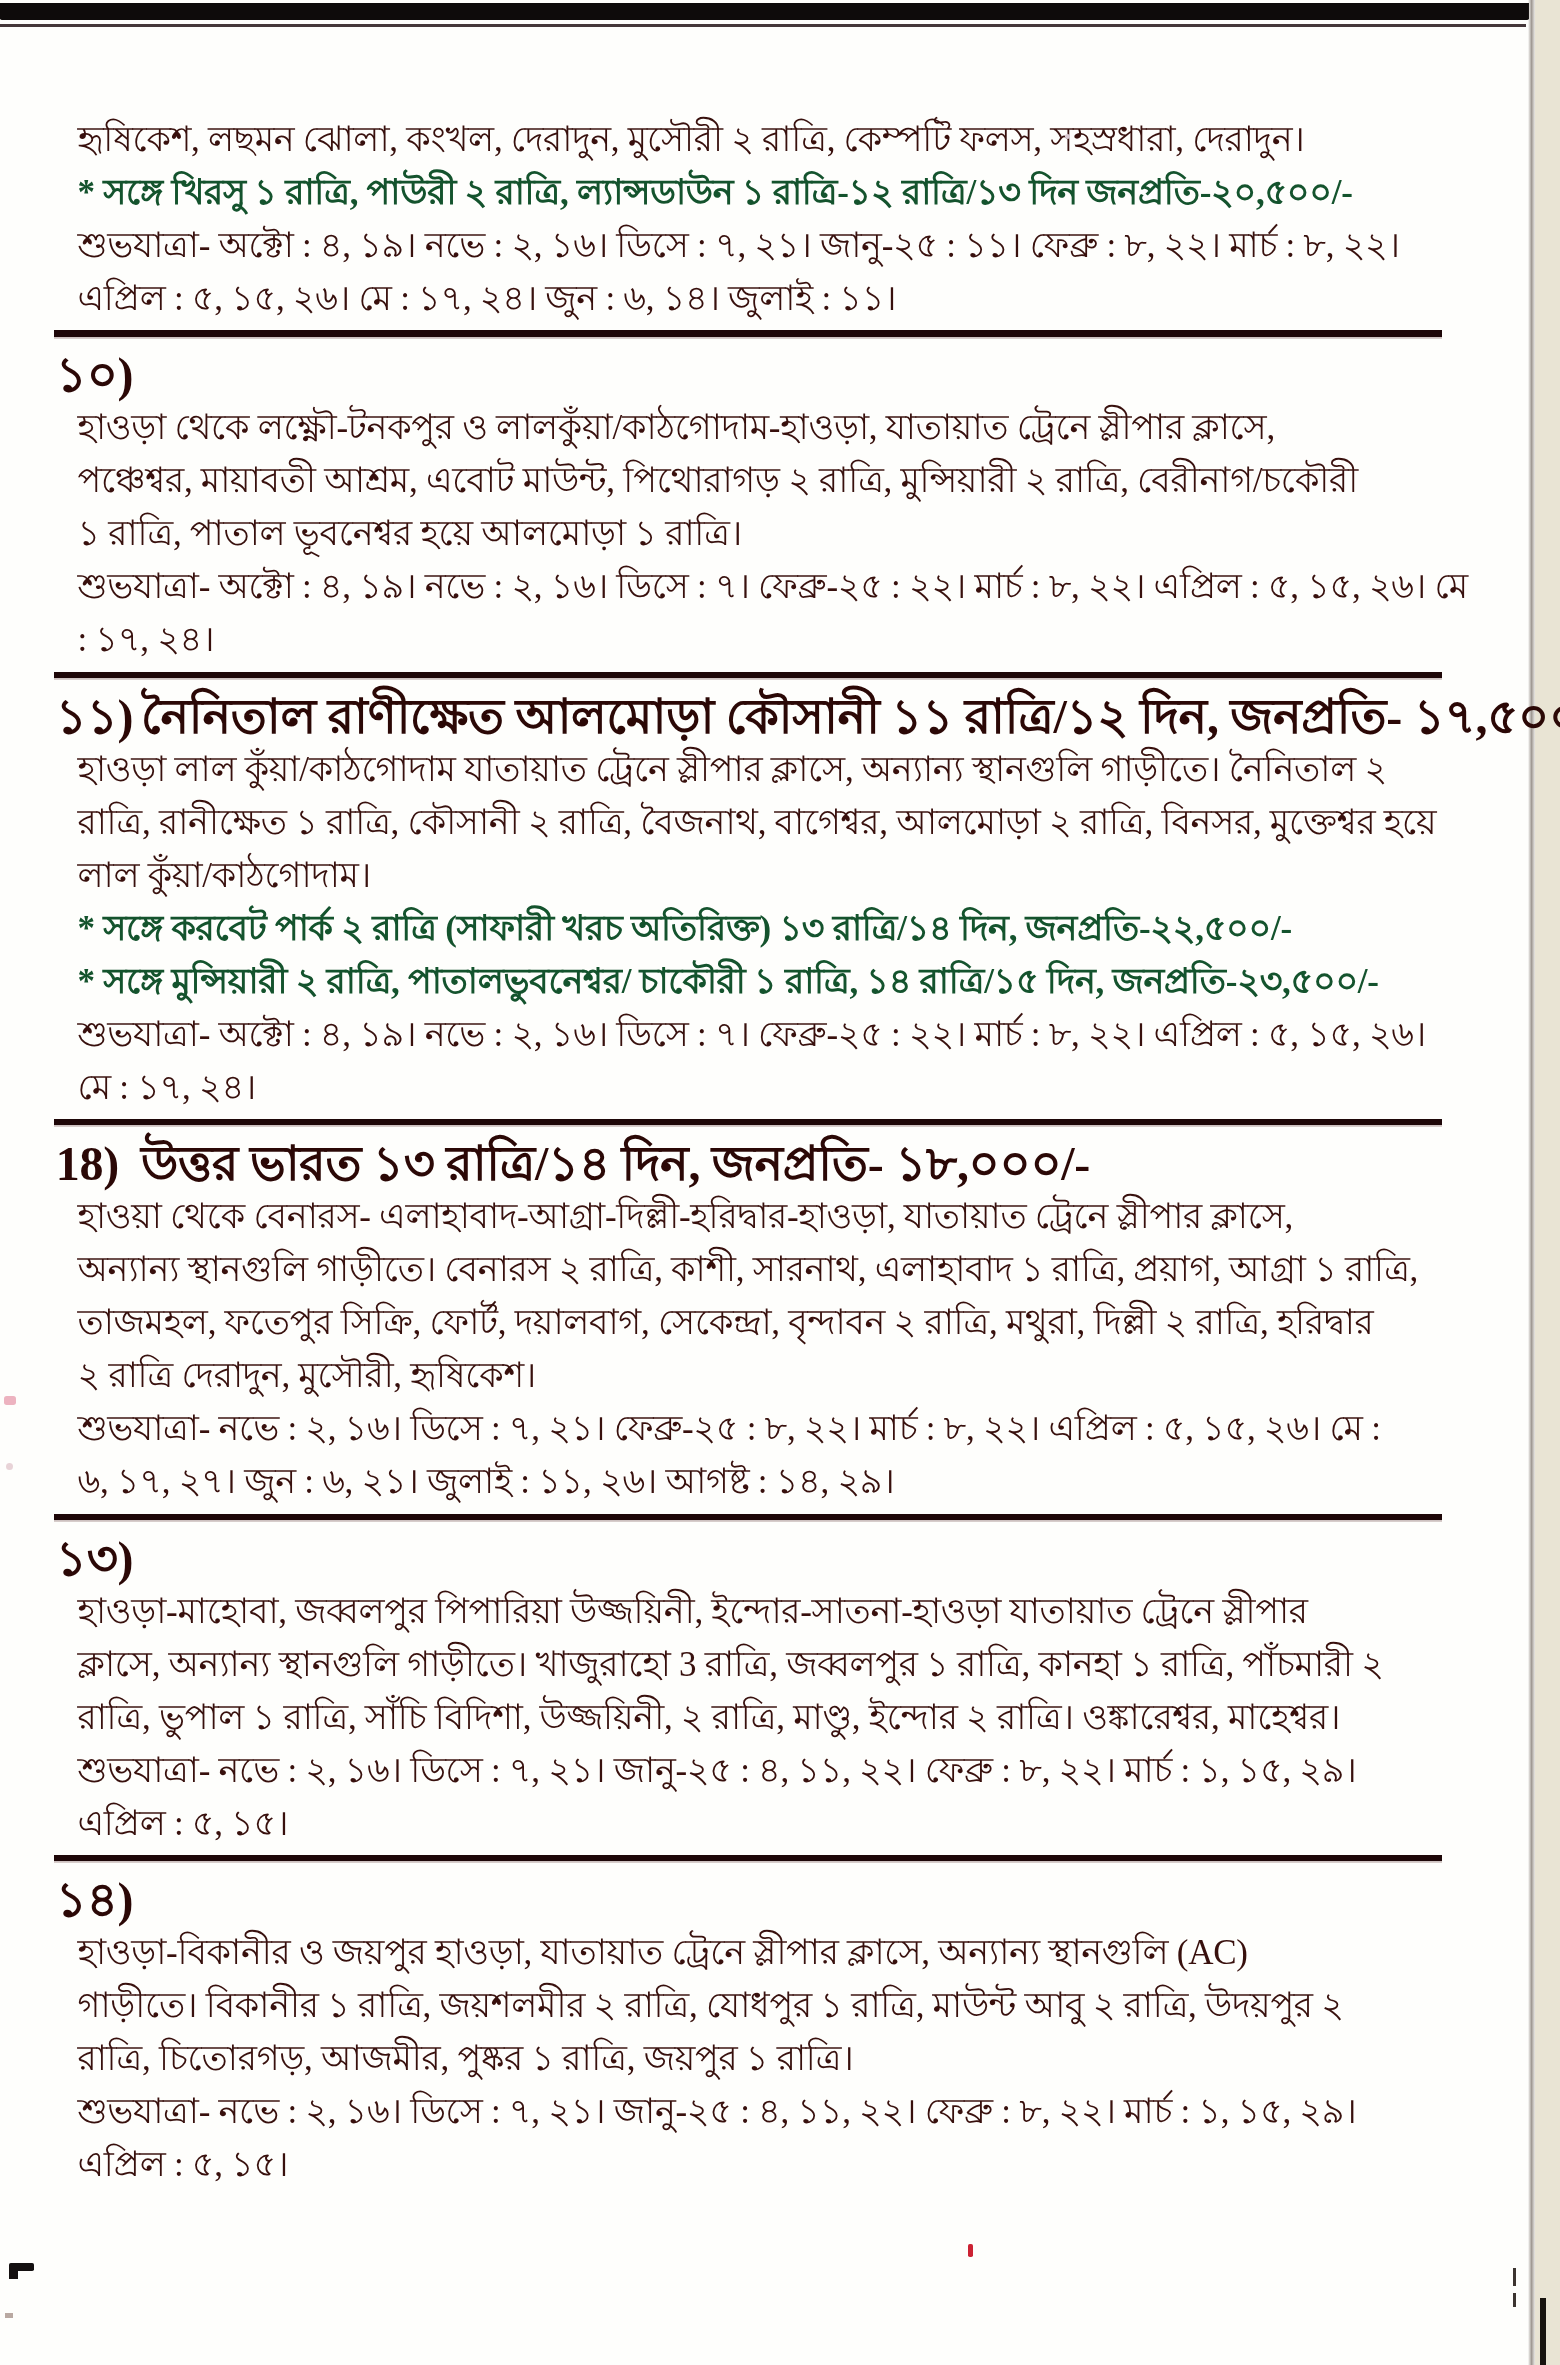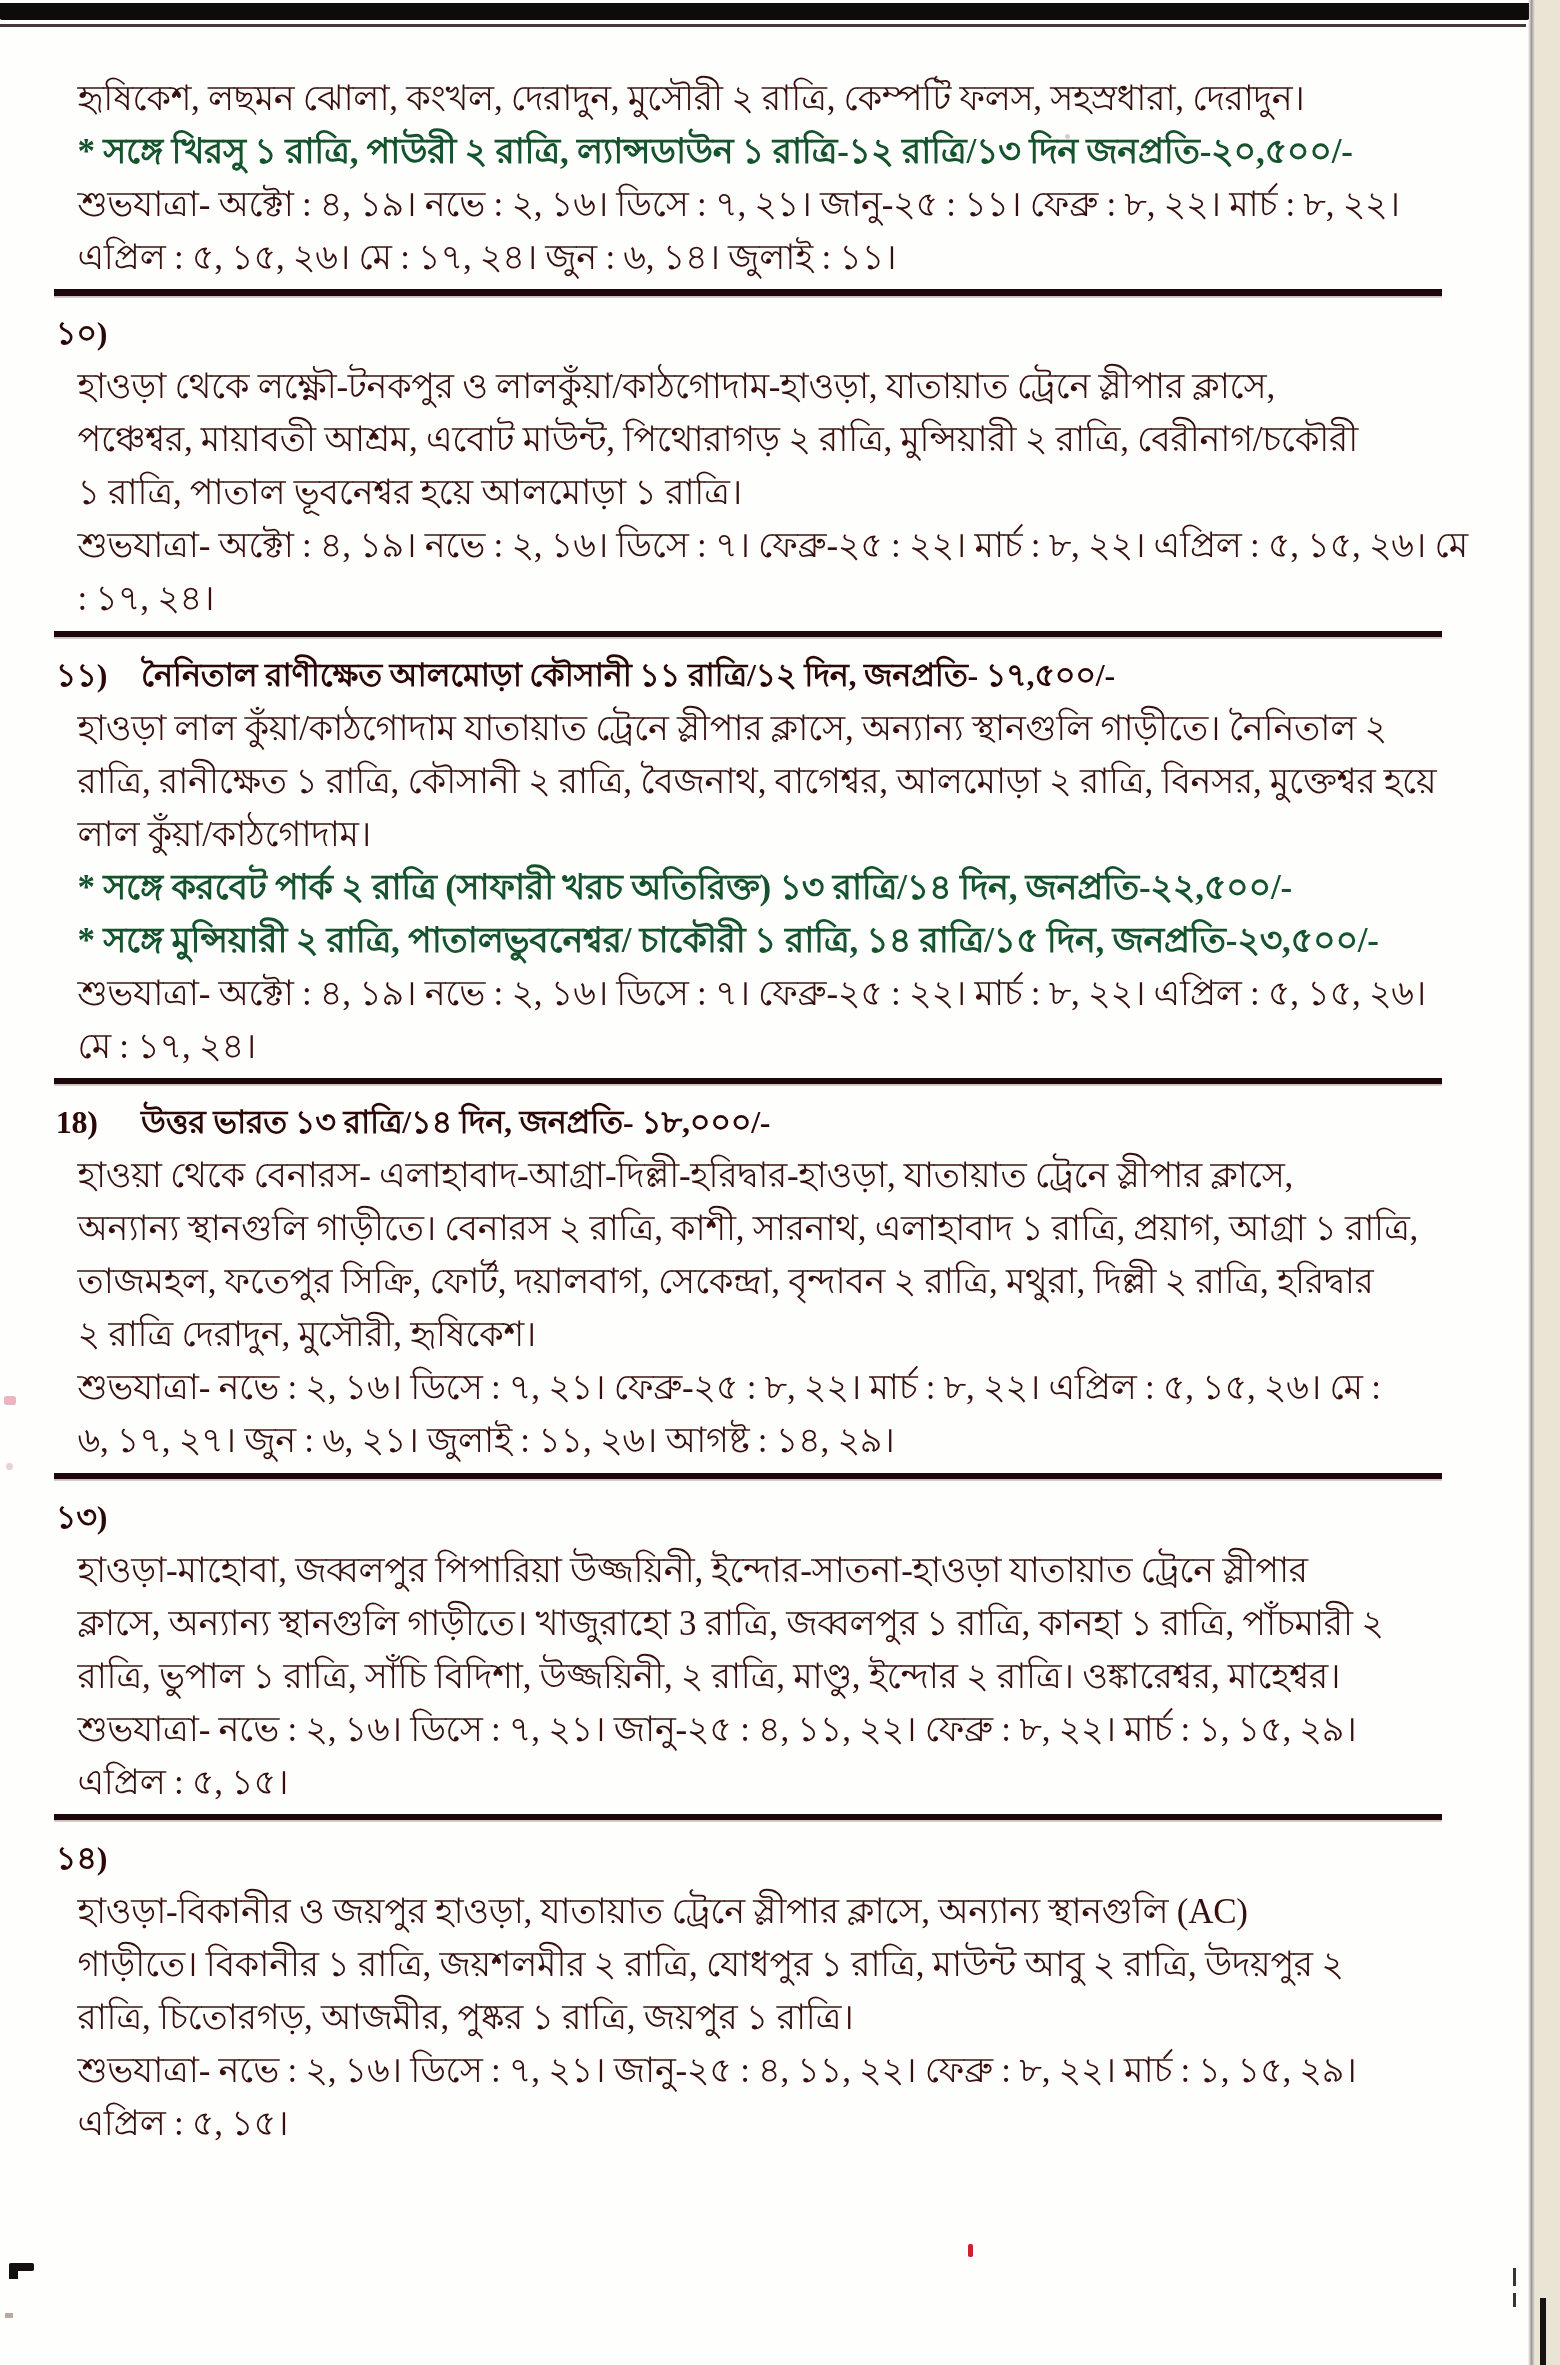--- a/index.html
+++ b/index.html
@@ -15,24 +15,24 @@
   
   .edge-shadow{position:absolute;top:0;right:25px;width:7.2px;height:2366px;
     background:linear-gradient(to right,rgba(120,110,100,0),rgba(110,100,92,.65),rgba(120,110,100,.15));}
   .edge-strip{position:absolute;top:0;right:0;width:25px;height:2366px;background:#e9e4d4;}
   .content{position:absolute;left:54px;top:0;width:1404px;color:#38100d;}
   .line{
     height:53px;line-height:53px;font-size:35px;letter-spacing:-0.3px;
     padding-left:23.5px;white-space:nowrap;
   }
   .bold{font-weight:bold;color:#14532d;}
-  .intro{margin-top:72px;}
+  .intro{margin-top:113px;}
   .divider{height:6.3px;background:#1e0708;margin:5.4px 0 11.7px 0;width:1388px;
     box-shadow:0 1.8px 0 rgba(60,10,10,.25);}
-  .sec-head{position:relative;height:53px;line-height:53px;font-size:32px;
+  .sec-head{position:relative;height:53px;line-height:53px;font-size:48px;
     font-weight:bold;color:#2b0806;padding-left:87px;white-space:nowrap;letter-spacing:-0.3px;}
   .sec-num{position:absolute;left:1.8px;top:0;width:81px;font-weight:bold;}
   
   .art{position:absolute;}
   .a-left-pink{left:3.6px;top:1396px;width:12.6px;height:9px;background:#e8a0b0;opacity:.8;border-radius:2.7px;}
   .a-left-pink2{left:6.3px;top:1463px;width:7.2px;height:7.2px;background:#d9b6be;opacity:.6;border-radius:50%;}
   .a-red-dot{left:968px;top:2244px;width:4.5px;height:12.6px;background:#cc2233;border-radius:1.8px;}
   .a-bl-mark{left:9px;top:2263px;width:25px;height:8.1px;background:#141010;border-radius:1.8px;}
   .a-bl-mark2{left:9px;top:2270px;width:9px;height:9px;background:#141010;}
   .a-bl-tiny{left:4.5px;top:2313px;width:8.1px;height:5.4px;background:#b9a9a2;}

